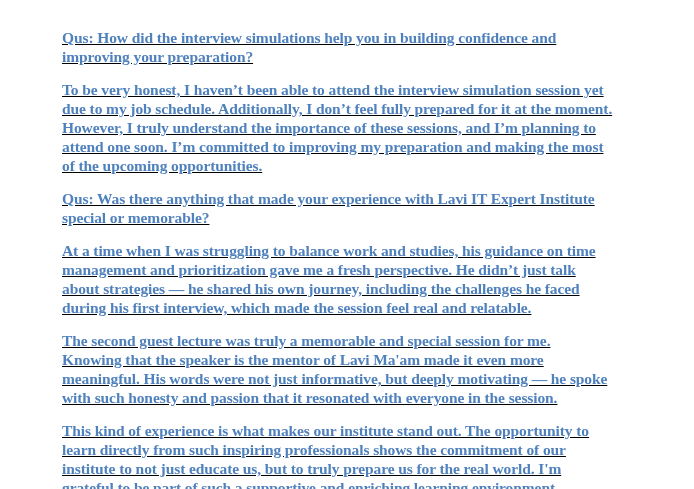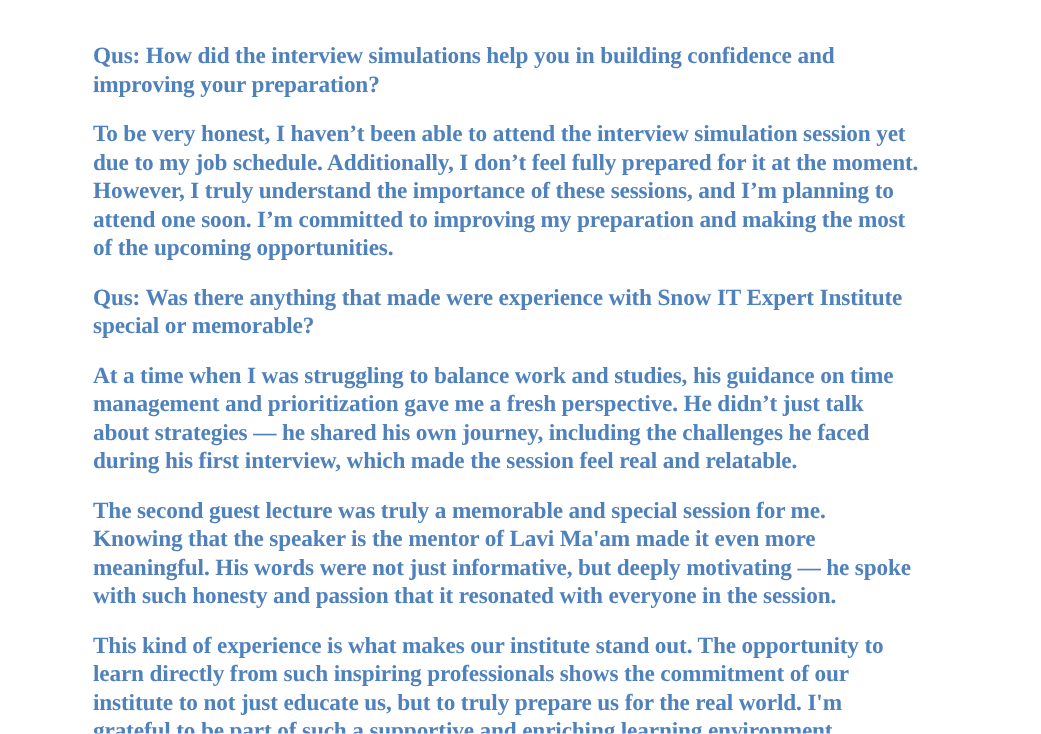--- a/index.html
+++ b/index.html
@@ -12,20 +12,21 @@
     height: 489px;
     overflow: hidden;
     font-family: "Liberation Serif", "DejaVu Serif", serif;
   }
   .page {
     box-sizing: border-box;
     width: 694px;
     height: 375px;
     padding: 28px 46px 20px 62px;
     background: var(--page-bg, #ffffff);
+    text-decoration: underline;
   }
   .doc-paragraph {
     margin: 0 0 14px 0;
     font-size: 15.5px;
     line-height: 19px;
     font-weight: bold;
     color: var(--text-color, #4f81bd);
     letter-spacing: -0.1px;
     white-space: pre-line;   
   }
@@ -39,21 +40,21 @@
 <div class="page">
   <p class="doc-paragraph">Qus: How did the interview simulations help you in building confidence and
 improving your preparation?</p>
 
   <p class="doc-paragraph">To be very honest, I haven’t been able to attend the interview simulation session yet
 due to my job schedule. Additionally, I don’t feel fully prepared for it at the moment.
 However, I truly understand the importance of these sessions, and I’m planning to
 attend one soon. I’m committed to improving my preparation and making the most
 of the upcoming opportunities.</p>
 
-  <p class="doc-paragraph">Qus: Was there anything that made were experience with Snow IT Expert Institute
+  <p class="doc-paragraph">Qus: Was there anything that made your experience with Lavi IT Expert Institute
 special or memorable?</p>
 
   <p class="doc-paragraph">At a time when I was struggling to balance work and studies, his guidance on time
 management and prioritization gave me a fresh perspective. He didn’t just talk
 about strategies — he shared his own journey, including the challenges he faced
 during his first interview, which made the session feel real and relatable.</p>
 
   <p class="doc-paragraph">The second guest lecture was truly a memorable and special session for me.
 Knowing that the speaker is the mentor of Lavi Ma'am made it even more
 meaningful. His words were not just informative, but deeply motivating — he spoke

